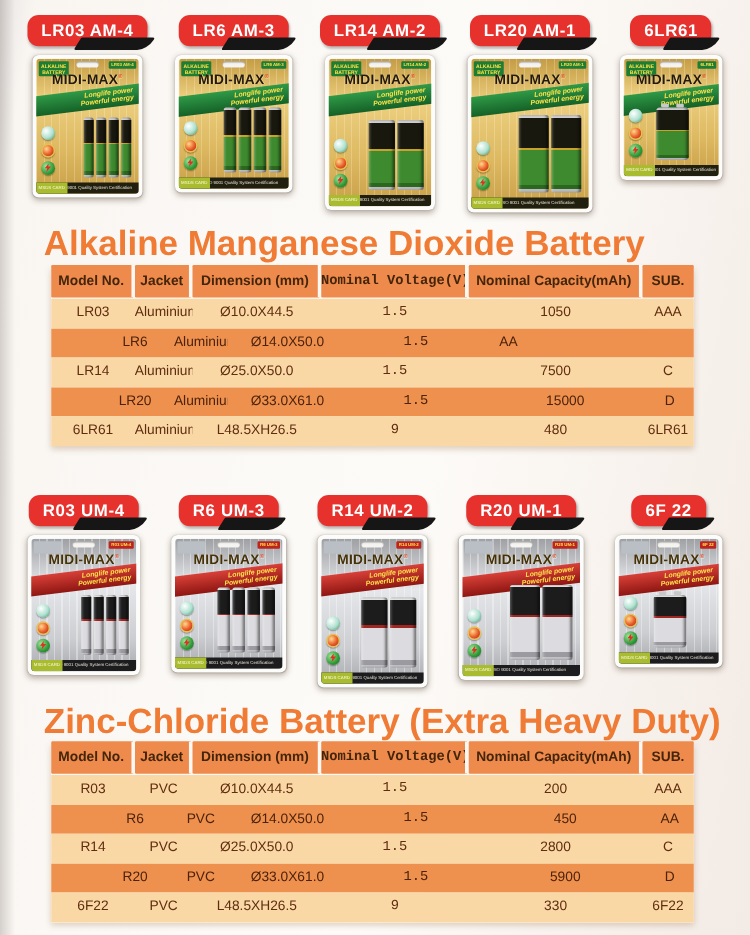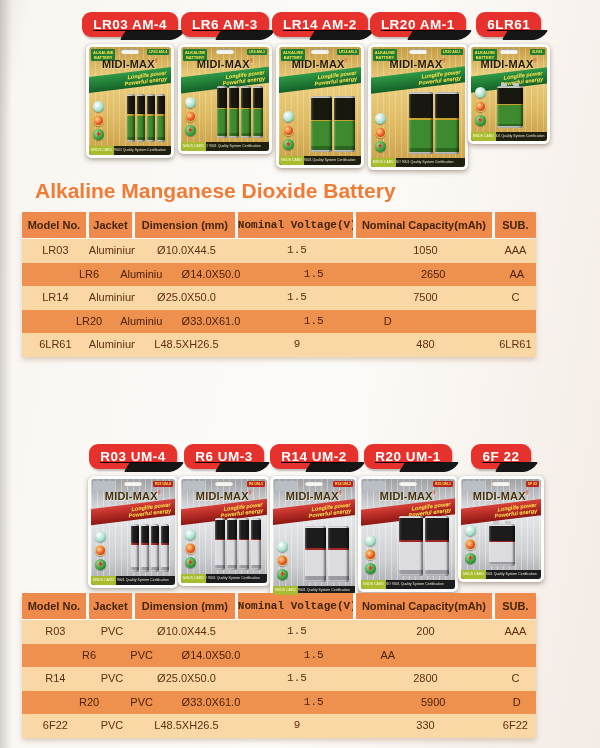--- a/index.html
+++ b/index.html
@@ -3,22 +3,22 @@
 <meta charset="utf-8">
 <style>
   html,body{margin:0;padding:0;background:#ffffff;}
   .page{position:relative;width:600px;height:748px;overflow:hidden;
         font-family:"Liberation Sans",sans-serif;
         background:linear-gradient(100deg,#e9e5e3 0%,#f9f6f2 4%,#fdfbf8 55%,#f3ebe5 100%);}
   .edge-shadow{position:absolute;left:0;top:0;bottom:0;width:12px;
         background:linear-gradient(90deg,rgba(115,105,100,.28),rgba(0,0,0,0));pointer-events:none;}
 
   
-  .prow{position:absolute;left:38px;width:556px;display:flex;justify-content:center;align-items:flex-start;text-decoration:underline;}
-  #prow-1{top:12px;} #prow-2{top:396px;margin-top:48px;}
+  .prow{position:absolute;left:22px;width:556px;display:flex;justify-content:space-between;align-items:flex-start;}
+  #prow-1{top:12px;} #prow-2{top:396px;}
   .product{display:flex;flex-direction:column;align-items:center;gap:7px;}
 
   .pill{position:relative;z-index:1;background:#e6312c;color:#fff;font-weight:700;
         font-size:13.5px;line-height:1;padding:6px 11px 5px;border-radius:9px;letter-spacing:.5px;
         box-shadow:1px 2px 2px rgba(0,0,0,.25);white-space:nowrap;}
   .pill::after{content:"";position:absolute;z-index:-1;right:-4px;bottom:-3px;width:62%;height:10px;
         background:#161616;transform:skewX(-32deg);border-radius:1px 3px 14px 3px;}
 
   .card{position:relative;background:#fcfcfa;border-radius:5px;
         box-shadow:0 2px 5px rgba(90,70,50,.45),0 0 1px rgba(0,0,0,.25);}
@@ -70,25 +70,25 @@
   .batt.pp::before,.batt.pp::after{content:"";position:absolute;top:-3px;width:6px;height:3px;background:#c8c8c8;border-radius:1px;}
   .batt.pp::before{left:4px;} .batt.pp::after{right:4px;}
 
   .msds{position:absolute;bottom:0;left:0;height:9px;background:#a9bc2f;color:#fffbe0;
         font-size:3.5px;line-height:9px;padding:0 2px;z-index:2;white-space:nowrap;}
   .strip{position:absolute;bottom:0;left:0;right:0;height:9px;color:#e8e4d8;
          font-size:3.5px;line-height:9px;text-align:center;overflow:hidden;white-space:nowrap;}
   .alk .strip{background:#211f0e;} .znc .strip{background:#1c1c1e;}
 
   
-  .heading{position:absolute;left:35px;font-size:21px;font-weight:700;color:#ef7b35;white-space:nowrap;}
+  .heading{position:absolute;left:35px;font-size:28px;font-weight:700;color:#ef7b35;white-space:nowrap;}
   #heading-a{top:179px;} #heading-b{top:561px;}
 
   
-  .tbl{position:absolute;left:22px;width:514px;box-shadow:0 3px 5px rgba(150,110,70,.3);}
+  .tbl{position:absolute;left:41px;width:514px;box-shadow:0 3px 5px rgba(150,110,70,.3);}
   #tbl-a{top:212px;} #tbl-b{top:593px;}
   .thead{display:flex;margin-bottom:1px;}
   .th{height:26px;line-height:26px;background:#ee8a4c;color:#44250a;font-weight:700;font-size:11px;
       text-align:center;border-right:3px solid #fbf7f2;box-sizing:border-box;border-radius:1px;
       overflow:hidden;white-space:nowrap;}
   .th:last-child{border-right:none;}
   .tr{display:flex;height:23.5px;line-height:23.5px;}
   .tr.lt{background:#fad8a5;} .tr.dk{background:#ef914e;padding-left:36px;}
   .td{font-size:11px;color:#5f2d10;text-align:center;white-space:nowrap;overflow:hidden;}
   .tr.dk .td{color:#4c220a;}
@@ -283,36 +283,36 @@
       <div class="td c3">Ø10.0X44.5</div>
       <div class="td c4">1.5</div>
       <div class="td c5">1050</div>
       <div class="td c6">AAA</div>
     </div>
     <div class="tr dk">
       <div class="td c1">LR6</div>
       <div class="td c2">Aluminium Foil</div>
       <div class="td c3">Ø14.0X50.0</div>
       <div class="td c4">1.5</div>
-      <div class="td c5">2650</div>
       <div class="td c6">AA</div>
     </div>
     <div class="tr lt">
       <div class="td c1">LR14</div>
       <div class="td c2">Aluminium Foil</div>
       <div class="td c3">Ø25.0X50.0</div>
       <div class="td c4">1.5</div>
       <div class="td c5">7500</div>
       <div class="td c6">C</div>
     </div>
     <div class="tr dk">
       <div class="td c1">LR20</div>
       <div class="td c2">Aluminium Foil</div>
       <div class="td c3">Ø33.0X61.0</div>
       <div class="td c4">1.5</div>
+      <div class="td c5">15000</div>
       <div class="td c6">D</div>
     </div>
     <div class="tr lt">
       <div class="td c1">6LR61</div>
       <div class="td c2">Aluminium Foil</div>
       <div class="td c3">L48.5XH26.5</div>
       <div class="td c4">9</div>
       <div class="td c5">480</div>
       <div class="td c6">6LR61</div>
     </div>
@@ -462,20 +462,21 @@
           <div class="batts center">
             <i class="batt pp" style="width:26px;height:42px;"></i>
           </div>
           <div class="msds">MSDS CARD</div>
           <div class="strip">Passed ISO 9001 Quality System Certification</div>
         </div>
       </div>
     </div>
   </div>
 
+  <div class="heading" id="heading-b">Zinc-Chloride Battery (Extra Heavy Duty)</div>
 
   <div class="tbl" id="tbl-b">
     <div class="thead">
       <div class="th c1">Model No.</div>
       <div class="th c2">Jacket</div>
       <div class="th c3">Dimension (mm)</div>
       <div class="th c4">Nominal Voltage(V)</div>
       <div class="th c5">Nominal Capacity(mAh)</div>
       <div class="th c6">SUB.</div>
     </div>
@@ -485,20 +486,21 @@
       <div class="td c3">Ø10.0X44.5</div>
       <div class="td c4">1.5</div>
       <div class="td c5">200</div>
       <div class="td c6">AAA</div>
     </div>
     <div class="tr dk">
       <div class="td c1">R6</div>
       <div class="td c2">PVC</div>
       <div class="td c3">Ø14.0X50.0</div>
       <div class="td c4">1.5</div>
+      <div class="td c5">450</div>
       <div class="td c6">AA</div>
     </div>
     <div class="tr lt">
       <div class="td c1">R14</div>
       <div class="td c2">PVC</div>
       <div class="td c3">Ø25.0X50.0</div>
       <div class="td c4">1.5</div>
       <div class="td c5">2800</div>
       <div class="td c6">C</div>
     </div>

